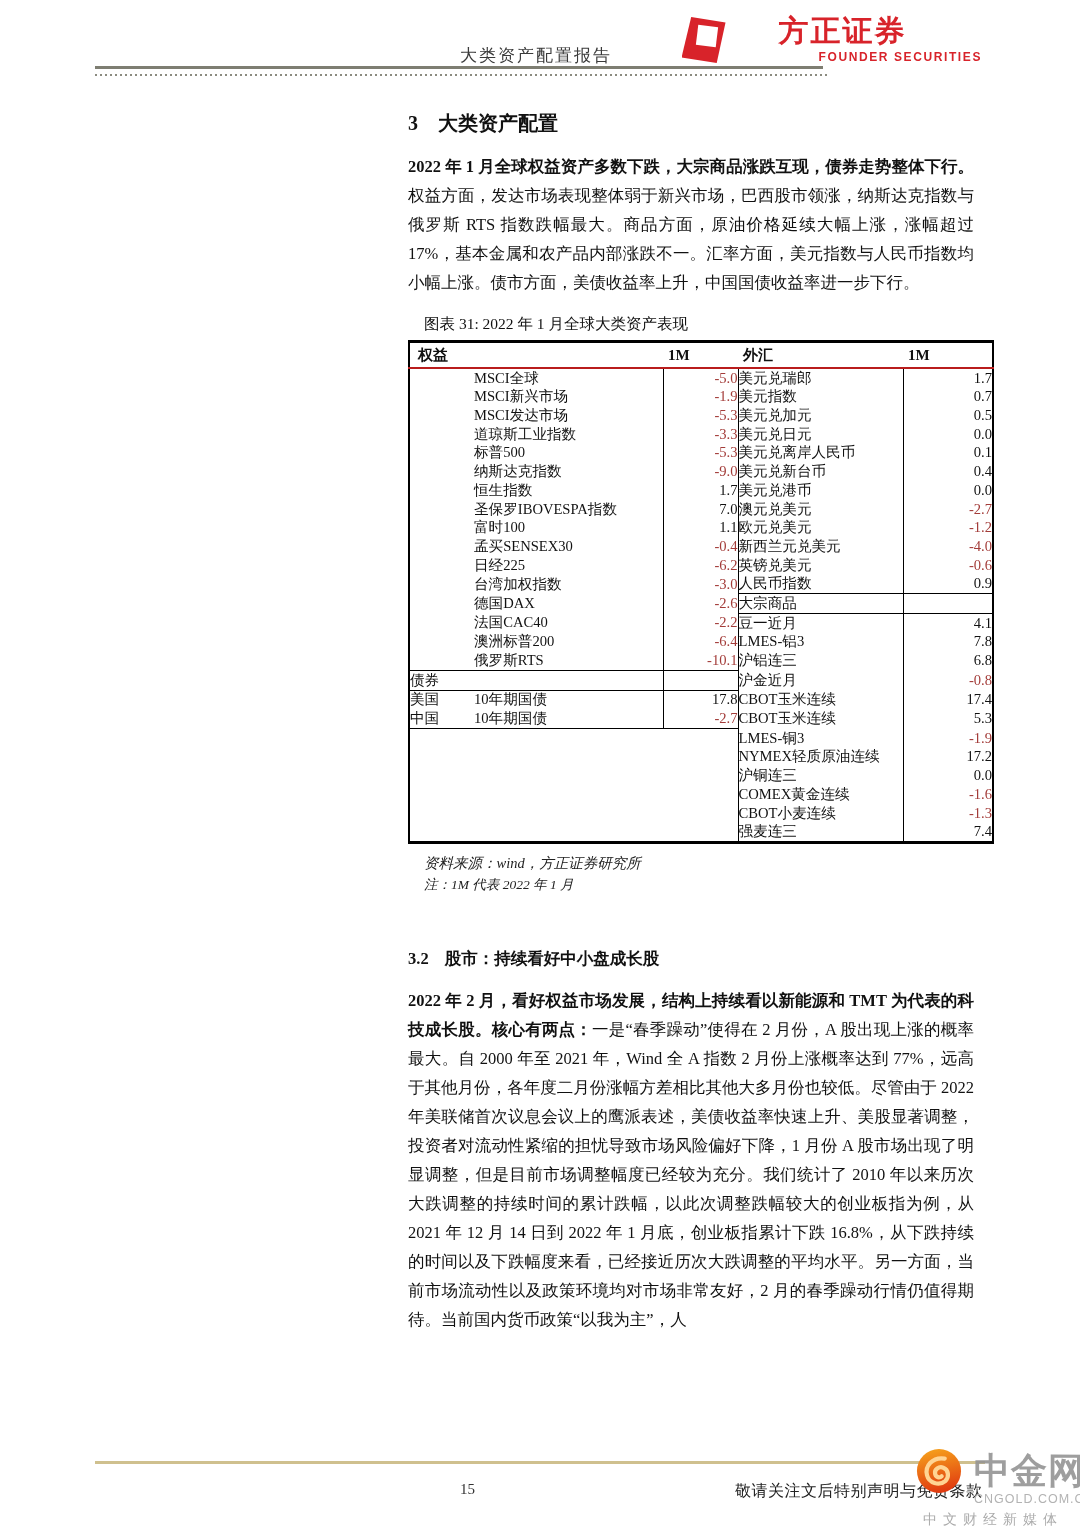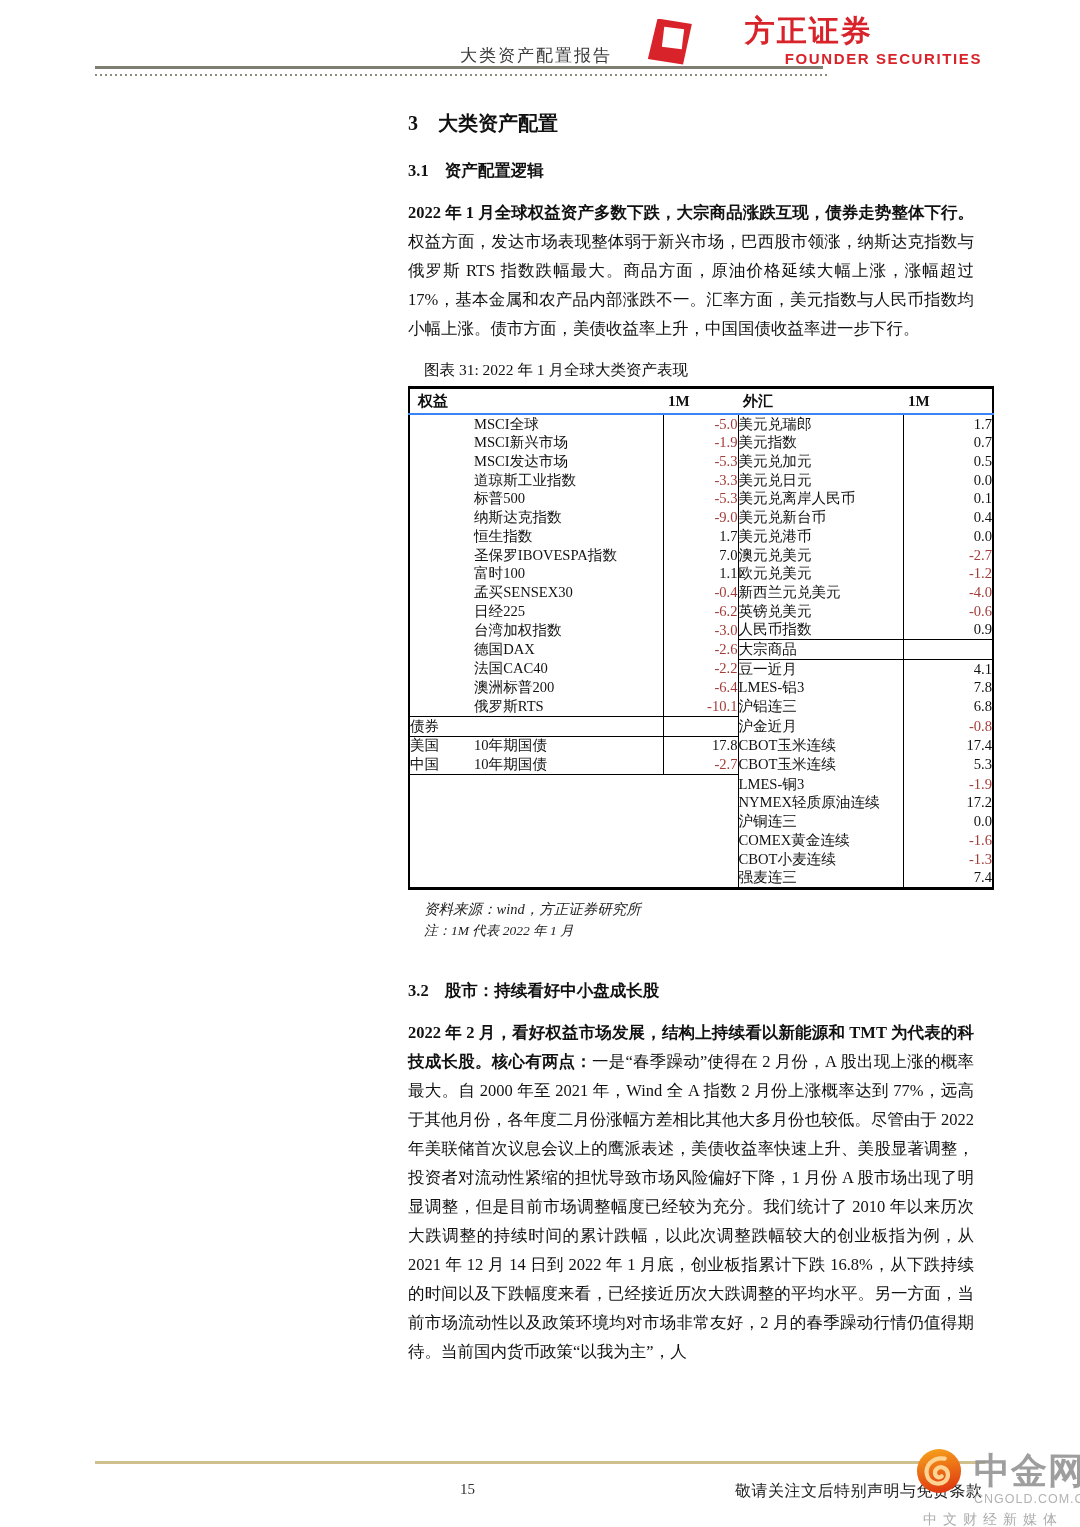--- a/index.html
+++ b/index.html
@@ -14,37 +14,37 @@
   }
   .rule-solid{position:absolute;top:66px;left:95px;width:728px;height:2.5px;background:#7e7e72;}
   .rule-dotted{position:absolute;top:74px;left:95px;width:733px;height:2px;
     background-image:repeating-linear-gradient(90deg,#8b8b80 0 2px,transparent 2px 5px);}
   .brand{position:absolute;top:16px;right:98px;display:flex;align-items:center;gap:44px;}
   .fz-mark{position:relative;width:44px;height:46px;background:#d8232a;
     clip-path:polygon(22% 0,100% 12%,80% 100%,0 88%);margin-right:9px;}
   .fz-hole{position:absolute;left:15px;top:9px;width:20px;height:20px;background:#fff;transform:rotate(7deg);}
   .brand-text{display:flex;flex-direction:column;font-family:"Liberation Sans","DejaVu Sans",sans-serif;}
   .brand-cn{font-size:30px;font-weight:bold;color:#d8232a;letter-spacing:2px;line-height:1;}
-  .brand-en{font-size:15px;font-weight:bold;color:#d8232a;letter-spacing:1.6px;margin-top:4px;padding-left:40px;}
+  .brand-en{font-size:12px;font-weight:bold;color:#d8232a;letter-spacing:1.6px;margin-top:4px;padding-left:40px;}
   
   .content{position:absolute;left:408px;top:110px;width:582px;}
   h1.sec{font-size:20px;font-weight:bold;margin:0;line-height:26px;}
   h2.sec{font-size:16.5px;font-weight:bold;margin:24px 0 0 0;line-height:22px;}
-  h2.sec-b{margin-top:40px;}
+  h2.sec-b{margin-top:54px;}
   .secnum{display:inline-block;margin-right:20px;}
   .secnum-s{display:inline-block;margin-right:16px;}
   p.para{margin:16px 16px 0 0;font-size:16.5px;line-height:29px;text-align:justify;}
   p.para .lead{font-weight:bold;}
   
   .fig-caption{margin:17px 0 5px 16px;font-size:15.5px;}
   table.asset{border-collapse:collapse;table-layout:fixed;width:584px;
     border-left:2px solid #000;border-right:2px solid #000;
     border-top:3px solid #000;border-bottom:3px solid #000;}
   table.asset th{font-size:15px;font-weight:bold;text-align:left;height:24px;
-    padding:0 0 0 5px;border-bottom:2px solid #3b82f6;}
+    padding:0 0 0 5px;border-bottom:2px solid #b91c1c;}
   table.asset th.h0{padding-left:8px;}
   table.asset td{height:18.7px;font-size:14.6px;padding:0;vertical-align:middle;line-height:1.05;
     white-space:nowrap;overflow:hidden;}
   td.lname{padding-left:8px;}
   td.lname .pfx{display:inline-block;width:64px;}
   td.sec-label{font-weight:normal;font-size:15px;padding-left:8px;}
   td.lval{text-align:right;padding-right:5px;border-left:1px solid #000;}
   td.rname{padding-left:6px;border-left:1.5px solid #000;margin-top:20px;}
   td.rval{text-align:right;padding-right:6px;border-left:1px solid #000;}
   td.lmerge{border:none;}
@@ -79,21 +79,20 @@
       <span class="brand-cn">方正证券</span>
       <span class="brand-en">FOUNDER SECURITIES</span>
     </div>
   </div>
   <div class="rule-solid"></div>
   <div class="rule-dotted"></div>
 
   <div class="content">
     <h1 class="sec"><span class="secnum">3</span><span>大类资产配置</span></h1>
 
-    <h2 class="sec"><span class="secnum-s">3.1</span><span>资产配置逻辑</span></h2>
 
     <p class="para"><span class="lead">2022 年 1 月全球权益资产多数下跌，大宗商品涨跌互现，债券走势整体下行。</span><span>权益方面，发达市场表现整体弱于新兴市场，巴西股市领涨，纳斯达克指数与俄罗斯 RTS 指数跌幅最大。商品方面，原油价格延续大幅上涨，涨幅超过 17%，基本金属和农产品内部涨跌不一。汇率方面，美元指数与人民币指数均小幅上涨。债市方面，美债收益率上升，中国国债收益率进一步下行。</span></p>
 
     <div class="fig-caption">图表 31: 2022 年 1 月全球大类资产表现</div>
 
     <table class="asset" id="asset-table">
         <colgroup>
           <col style="width: 254px;">
           <col style="width: 75px;">
           <col style="width: 165px;">

